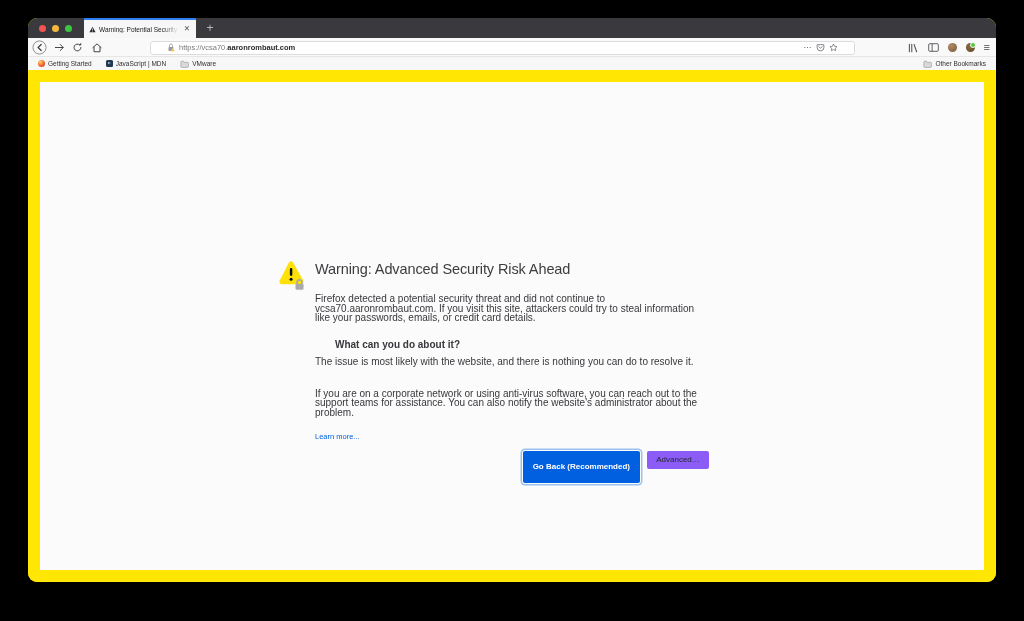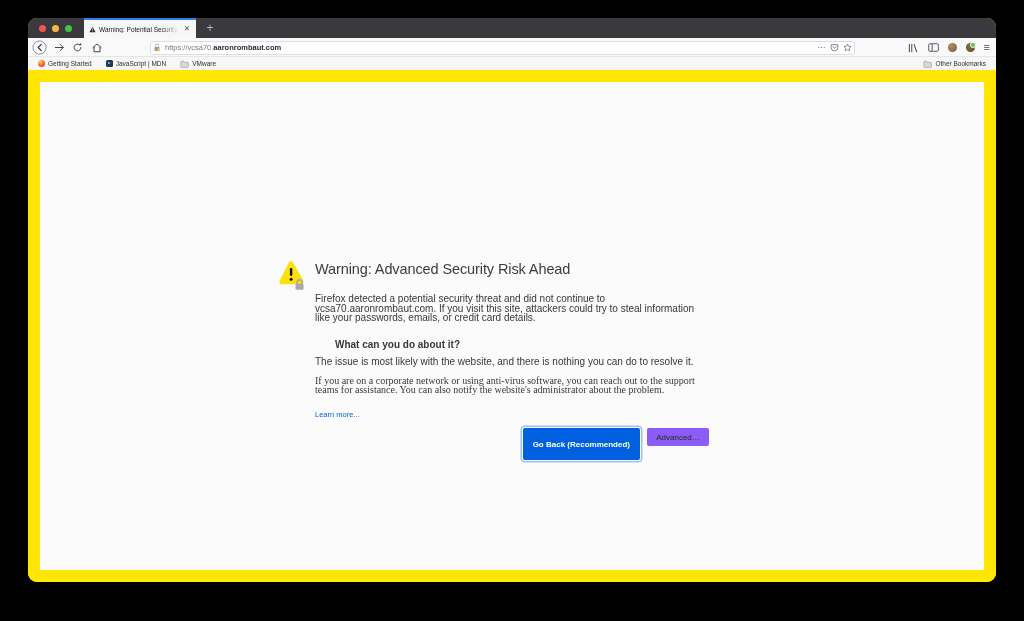--- a/index.html
+++ b/index.html
@@ -32,21 +32,21 @@
   .tab-close { font-size:7.5px; color:#4d4d52; line-height:1; padding:1px; cursor:default; }
   .newtab { position:absolute; left:172px; top:0; width:20px; height:20px;
     display:flex; align-items:center; justify-content:center;
     color:#b8b8ba; font-size:12px; font-weight:400; }
   
   .toolbar { position:relative; height:19px; background:#f9f9f9; border-bottom:1px solid #e6e6e6; }
   .navbtn { position:absolute; top:1.5px; width:16px; height:16px; display:flex; align-items:center; justify-content:center; }
   .urlbar {
     position:absolute; left:122px; top:2.5px; width:705px; height:14px;
     background:#fff; border:1px solid #ddd; border-radius:3px;
-    display:flex; align-items:center; padding:0 2px; gap:4px;
+    display:flex; align-items:center; padding:0 16px; gap:4px;
   }
   .url-text { font-size:7.5px; white-space:nowrap; }
   .url-prefix { color:#7a7a7e; }
   .url-domain { color:#2a2a2e; font-weight:700; }
   .url-spacer { flex:1; }
   .dots { font-size:8px; color:#5b5b66; letter-spacing:0.5px; line-height:1; }
   .menu-glyph { font-size:11px; color:#47474c; line-height:1; }
   .right-icons { position:absolute; right:6px; top:0; height:19px; display:flex; align-items:center; gap:9px; }
   .avatar { width:9px; height:9px; border-radius:50%; background:radial-gradient(circle at 35% 30%, #b08a63, #7a5a3a); }
   .account { width:9px; height:9px; border-radius:50%; background:radial-gradient(circle at 40% 40%, #8a6b3e, #5d4524); position:relative; }
@@ -61,21 +61,21 @@
   
   .content { position:absolute; left:0; right:0; top:52px; bottom:0; background:#ffe603; }
   .page { position:absolute; left:12px; right:12px; top:12px; bottom:12px; background:#fbfbfb; }
   .error-col { position:absolute; left:275px; top:178px; width:394px; color:#38383d; }
   .error-icon { position:absolute; left:-40px; top:0px; }
   .e-h1 { margin:0; font-size:14.5px; line-height:18px; font-weight:400; color:#3d3d40; letter-spacing:-0.1px; }
   .e-p { margin:0; font-size:10px; line-height:9.5px; font-weight:400; }
   .e-intro { margin-top:16px; }
   .e-what { margin-top:17px; font-weight:700;margin-left:20px; }
   .e-issue { margin-top:8px; }
-  .e-corp { margin-top:9px;font-family:Liberation Serif, serif; }
+  .e-corp { margin-top:22px; }
   .e-learn { margin-top:15px; font-size:7.5px; line-height:9.5px; color:#0060df; cursor:pointer; }
   .btn-row { margin-top:9px; display:flex; justify-content:flex-end; gap:7px; }
   .btn { height:18px; border-radius:2px; border:none; display:flex; align-items:center; justify-content:center;
          font-family:"Liberation Sans", sans-serif; font-size:8px; cursor:pointer; }
   .btn-primary { min-width:113px; padding:16px 10px; background:#0060df; color:#fff; font-weight:700;
                  box-shadow:0 0 0 1px #fbfbfb, 0 0 0 2.5px #9ac2f0; }
   .btn-secondary { min-width:62px; padding:0 4px; background:#8b5cf6; color:#27272b; font-weight:400; }
   svg { display:block; }
 </style>
 </head>

